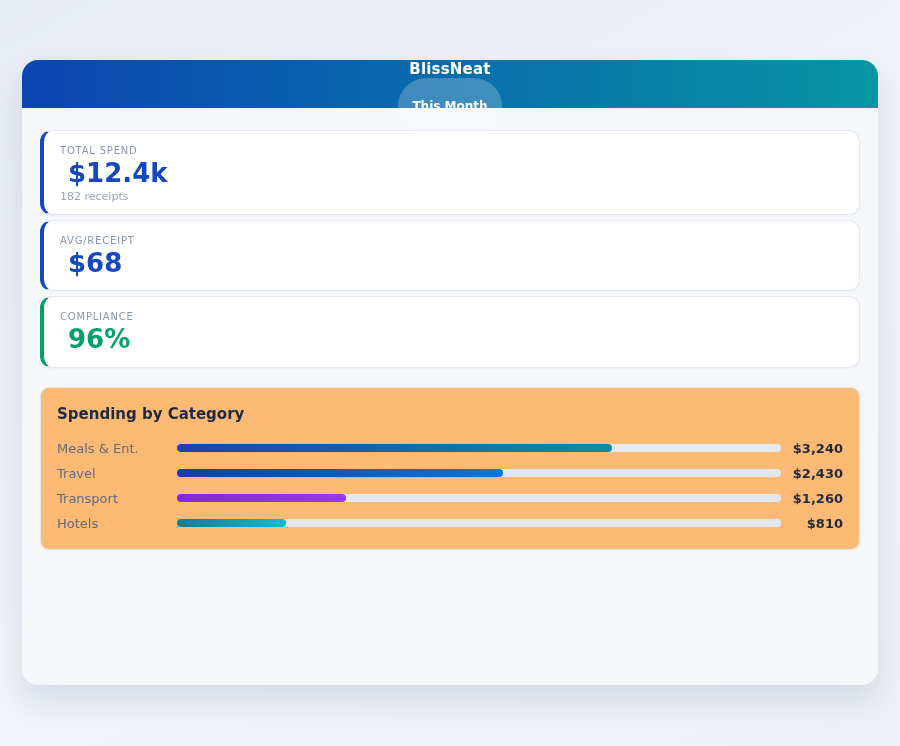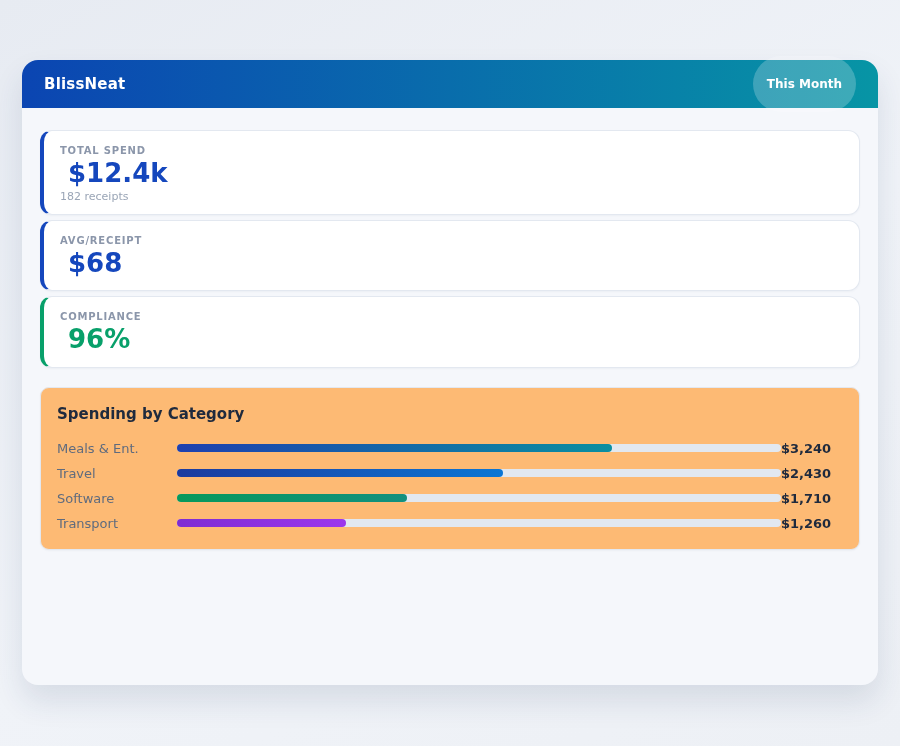--- a/index.html
+++ b/index.html
@@ -14,20 +14,21 @@
     width: 856px; height: 625px;
     background: #f5f7fb;
     border-radius: 16px;
     box-shadow: 0 16px 30px rgba(35, 55, 95, 0.12);
   }
   .header {
     height: 48px;
     border-radius: 16px 16px 0 0;
     display: flex; align-items: center; justify-content: space-between;
     padding: 0 22px 0 22px;
+    flex-direction: column;
   }
   .app-title {
     color: #ffffff; font-size: 15px; font-weight: bold; letter-spacing: 0.2px;
   }
   .badge {
     background: rgba(255,255,255,0.22);
     color: #ffffff; font-size: 12px; font-weight: bold;
     padding: 21px 14px; border-radius: 999px;
     border: none; cursor: pointer; font-family: inherit;
   }
@@ -35,42 +36,42 @@
   .stat-card {
     background: #ffffff;
     border: 1px solid #e3e8f0;
     border-left-width: 4px; border-left-style: solid;
     border-radius: 12px;
     padding: 14px 16px 11px 16px;
     margin-bottom: 5px;
     box-shadow: 0 1px 2px rgba(25,40,70,0.04);
   }
   .stat-label {
-    font-size: 10px; font-weight: bold; letter-spacing: 0.8px;
+    font-size: 10px; font-weight: normal; letter-spacing: 0.8px;
     color: #8b96aa; text-transform: uppercase;
   }
   .stat-value { font-size: 26px; font-weight: bold; line-height: 1.2; margin-top: 2px; margin-left: 8px; }
   .stat-sub { font-size: 11px; color: #9aa5b6; margin-top: 1px; }
   .chart-card {
     margin-top: 19px;
     background: #fdba74;
     border: 1px solid #e3e8f0;
     border-radius: 9px;
     padding: 17px 16px 13px 16px;
     box-shadow: 0 1px 2px rgba(25,40,70,0.04);
   }
   .chart-title { font-size: 15px; font-weight: bold; color: #1f2a3d; margin-bottom: 13px; }
   .chart-row { display: flex; align-items: center; height: 25px; }
   .cat-label { width: 120px; flex: 0 0 120px; font-size: 13px; color: #5f6b7e; }
   .bar-track {
     flex: 1 1 auto; height: 8px; border-radius: 999px; position: relative;
   }
   .bar-fill { height: 8px; border-radius: 999px; width: 0; }
   .cat-value {
-    width: 62px; flex: 0 0 62px; text-align: left;
+    width: 62px; flex: 0 0 62px; text-align: right;
     font-size: 13px; font-weight: bold; color: #1f2a3d; padding-left: 0;
   }
 </style>
 </head>
 <body>
 
 <div class="panel">
 
   <div class="header" style="background: linear-gradient(90deg, rgb(11, 69, 178), rgb(7, 149, 165));">
     <div class="app-title">BlissNeat</div>
@@ -108,32 +109,32 @@
       </div>
 
       <div class="chart-row">
         <div class="cat-label">Travel</div>
         <div class="bar-track" style="background: rgb(226, 232, 240);">
           <div class="bar-fill" style="width: 54%; background: linear-gradient(90deg, rgb(28, 58, 158), rgb(11, 118, 212));"></div>
         </div>
         <div class="cat-value">$2,430</div>
       </div>
 
-      <div class="chart-row">
-        <div class="cat-label">Software</div>
-        <div class="bar-track" style="background: rgb(226, 232, 240);">
-          <div class="bar-fill" style="width: 38%; background: linear-gradient(90deg, rgb(7, 153, 92), rgb(19, 144, 127));"></div>
-        </div>
-        <div class="cat-value">$1,710</div>
-      </div>
 
       <div class="chart-row">
         <div class="cat-label">Transport</div>
         <div class="bar-track" style="background: rgb(226, 232, 240);">
           <div class="bar-fill" style="width: 28%; background: linear-gradient(90deg, rgb(126, 44, 210), rgb(156, 54, 236));"></div>
         </div>
         <div class="cat-value">$1,260</div>
       </div>
 
+      <div class="chart-row">
+        <div class="cat-label">Hotels</div>
+        <div class="bar-track" style="background: rgb(226, 232, 240);">
+          <div class="bar-fill" style="width: 18%; background: linear-gradient(90deg, rgb(17, 125, 148), rgb(10, 188, 214));"></div>
+        </div>
+        <div class="cat-value">$810</div>
+      </div>
 
     </div>
   </div>
 </div>
 
 </body></html>

